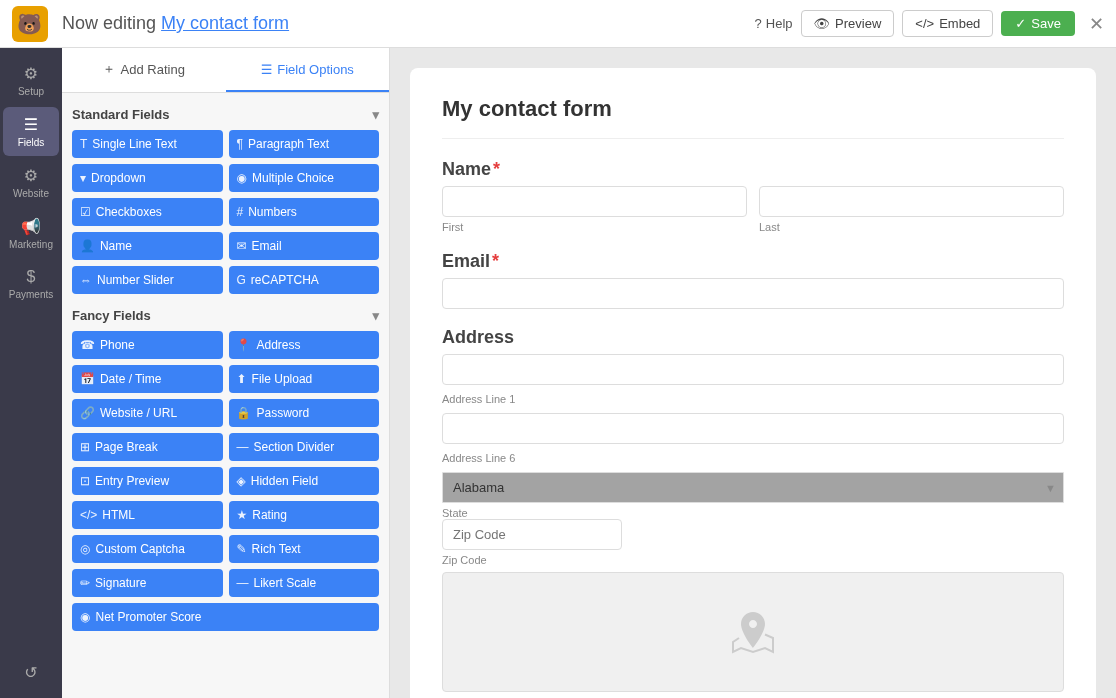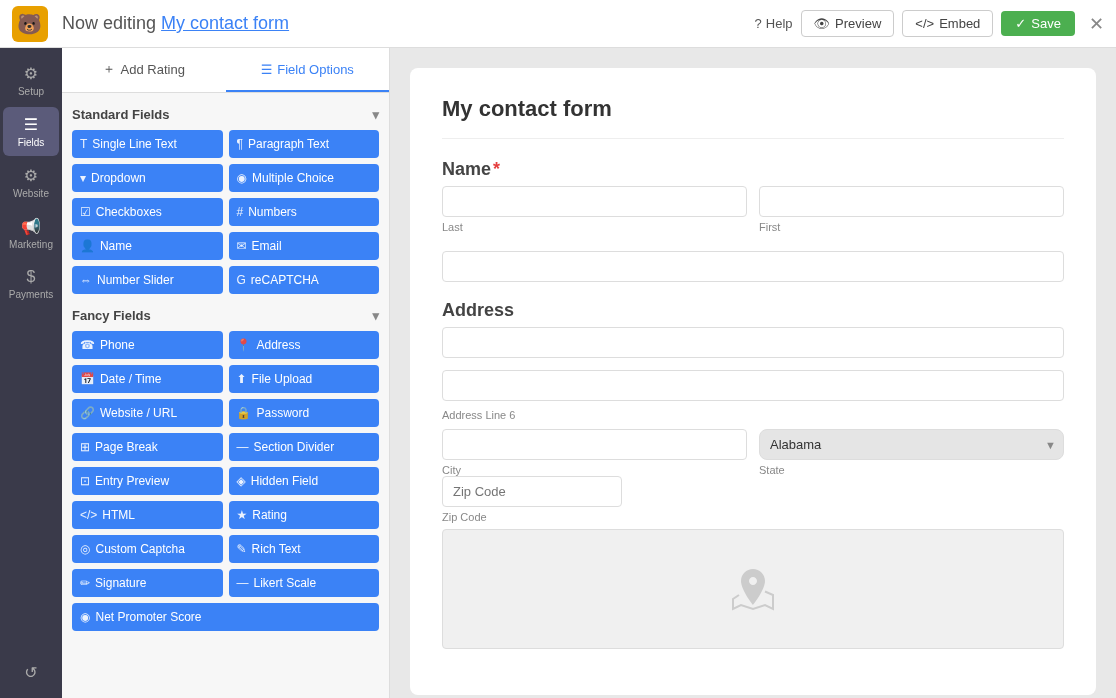--- a/index.html
+++ b/index.html
@@ -47,21 +47,21 @@
 
     
     .form-field { margin-bottom: 18px; }
     .form-label { font-size: 18px; color: #444; margin-bottom: 6px; display: block; font-weight: bold; }
     .form-label .required { color: #e53e3e; margin-left: 2px; }
     .name-row { display: flex; gap: 12px; }
     .name-col { flex: 1; }
     .sub-label { font-size: 11px; color: #888; margin-top: 4px; }
     .form-input { width: 100%; border: 1px solid #ddd; border-radius: 4px; padding: 7px 10px; font-size: 13px; color: #333; background: #fff; }
     .select-wrapper { position: relative; }
-    .form-select { width: 100%; border: 1px solid #ddd; border-radius: 8px; padding: 7px 28px 7px 10px; font-size: 13px; color: #333; background: #e5e5e5; appearance: none; cursor: pointer; }
+    .form-select { width: 100%; border: 1px solid #ddd; border-radius: 1px; padding: 7px 28px 7px 10px; font-size: 13px; color: #333; background: #a3a3a3; appearance: none; cursor: pointer; }
     .select-arrow { position: absolute; right: 8px; top: 50%; transform: translateY(-50%); color: #888; pointer-events: none; font-size: 11px; }
 
     .city-state-row { display: flex; gap: 12px; }
     .city-col { flex: 1; }
     .state-col { flex: 1; }
 
     
     .map-placeholder { background: #f0f0f0; border: 1px solid #ddd; border-radius: 4px; height: 120px; display: flex; align-items: center; justify-content: center; color: #bbb; font-size: 28px; margin-top: 6px; }
 
     
@@ -270,46 +270,46 @@
     <div class="form-card">
       <div class="form-title">My contact form</div>
 
       <div class="form-field">
         <label class="form-label">
           <span>Name</span><span class="required">*</span>
         </label>
         <div class="name-row">
           <div class="name-col">
             <input type="text" class="form-input" value="" style="">
-            <div class="sub-label">Last</div>
+            <div class="sub-label">First</div>
           </div>
           <div class="name-col">
             <input type="text" class="form-input" value="" style="">
-            <div class="sub-label">First</div>
+            <div class="sub-label">Last</div>
           </div>
         </div>
       </div>
 
       <div class="form-field">
+        <label class="form-label">
+          <span>Email</span><span class="required">*</span>
+        </label>
         <input type="email" class="form-input" value="" style="">
       </div>
 
       <div class="form-field">
         <label class="form-label">Address</label>
 
         <input type="text" class="form-input" value="" style="margin-bottom: 4px;">
+        <div class="sub-label">Address Line 1</div>
 
         <input type="text" class="form-input" value="" style="margin-top: 8px; margin-bottom: 4px;">
         <div class="sub-label">Address Line 6</div>
 
         <div class="city-state-row" style="margin-top: 8px;">
-          <div class="city-col">
-            <input type="text" class="form-input" value="" style="">
-            <div class="sub-label">City</div>
-          </div>
           <div class="state-col">
             <div class="select-wrapper">
               <select class="form-select">
                 <option>Alabama</option>
                 <option>Alaska</option>
                 <option>Arizona</option>
               </select>
               <span class="select-arrow">▼</span>
             </div>
             <div class="sub-label">State</div>

